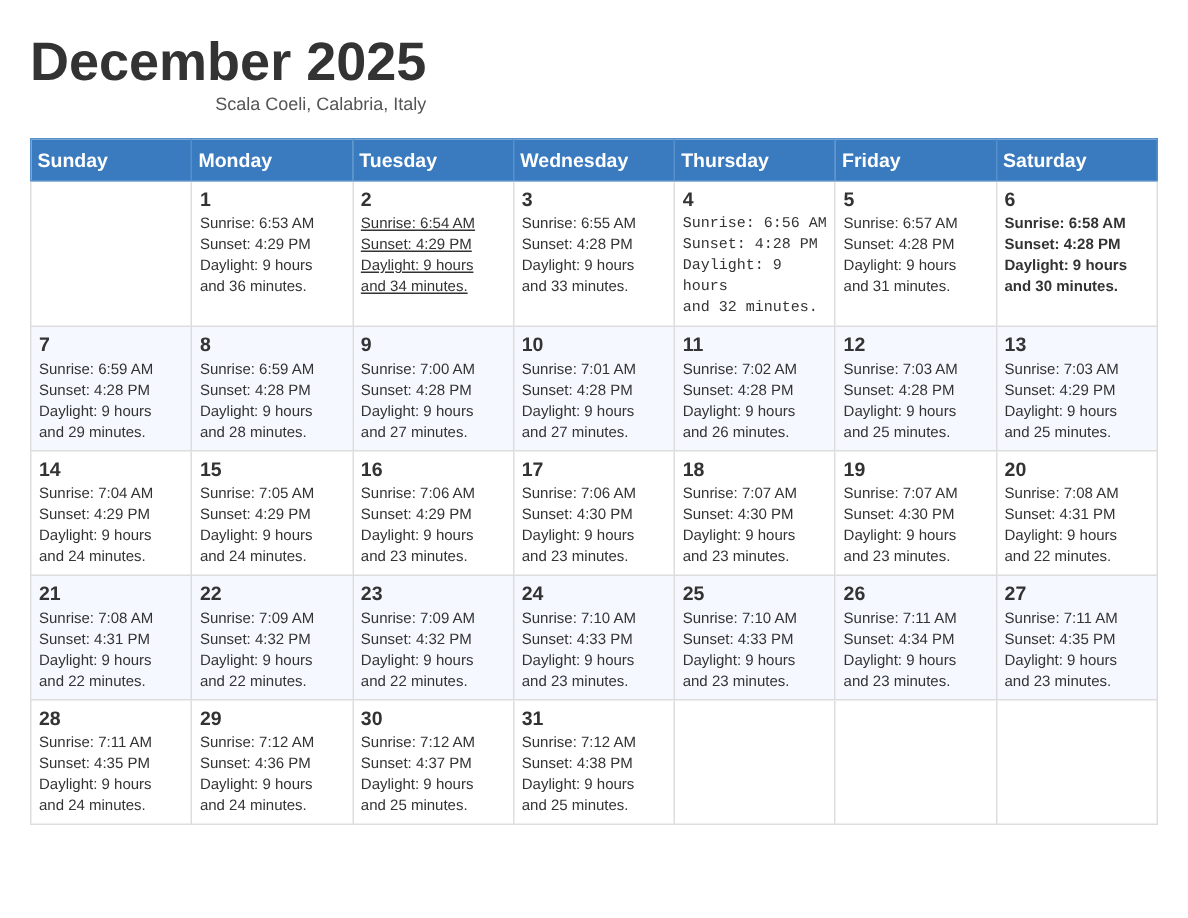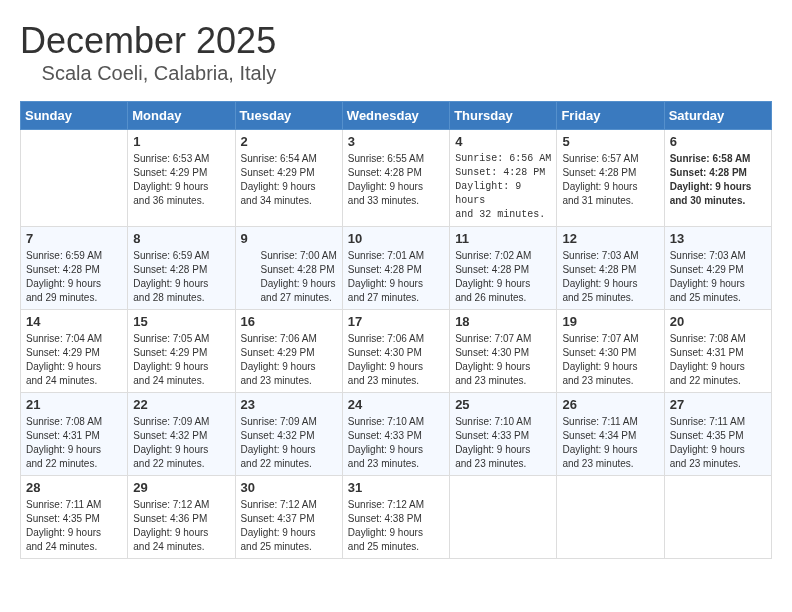--- a/index.html
+++ b/index.html
@@ -32,25 +32,25 @@
     }
     .logo-bird {
       width: 28px;
       height: 28px;
     }
     .title-block {
       text-align: right;
     }
     .month-title {
       font-size: 36px;
-      font-weight: normal;
+      font-weight: bold;
       color: #333;
     }
     .subtitle {
-      font-size: 20px;
+      font-size: 12px;
       color: #555;
     }
     .calendar {
       width: 100%;
       border-collapse: collapse;
       font-size: 11px;
     }
     .calendar th {
       background-color: #3a7abf;
       color: #fff;
@@ -116,21 +116,21 @@
         <td class="empty-cell"></td>
         <td>
           <span class="day-number">1</span>
           <div class="cell-text" style="white-space: pre-line;">Sunrise: 6:53 AM
 Sunset: 4:29 PM
 Daylight: 9 hours
 and 36 minutes.</div>
         </td>
         <td>
           <span class="day-number">2</span>
-          <div class="cell-text" style="white-space: pre-line;">Sunrise: 6:54 AM
+          <div class="cell-text" style="white-space: pre-line; text-decoration: underline;">Sunrise: 6:54 AM
 Sunset: 4:29 PM
 Daylight: 9 hours
 and 34 minutes.</div>
         </td>
         <td>
           <span class="day-number">3</span>
           <div class="cell-text" style="white-space: pre-line;">Sunrise: 6:55 AM
 Sunset: 4:28 PM
 Daylight: 9 hours
 and 33 minutes.</div>
@@ -167,21 +167,21 @@
         </td>
         <td>
           <span class="day-number">8</span>
           <div class="cell-text" style="white-space: pre-line;">Sunrise: 6:59 AM
 Sunset: 4:28 PM
 Daylight: 9 hours
 and 28 minutes.</div>
         </td>
         <td>
           <span class="day-number">9</span>
-          <div class="cell-text" style="white-space: pre-line; margin-left: 20px;">Sunrise: 7:00 AM
+          <div class="cell-text" style="white-space: pre-line;">Sunrise: 7:00 AM
 Sunset: 4:28 PM
 Daylight: 9 hours
 and 27 minutes.</div>
         </td>
         <td>
           <span class="day-number">10</span>
           <div class="cell-text" style="white-space: pre-line;">Sunrise: 7:01 AM
 Sunset: 4:28 PM
 Daylight: 9 hours
 and 27 minutes.</div>

